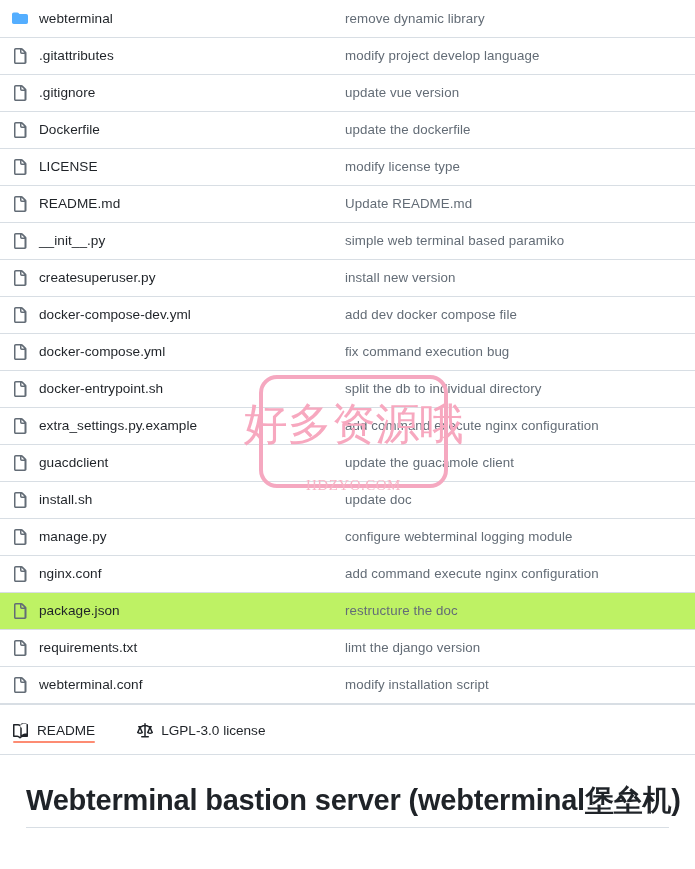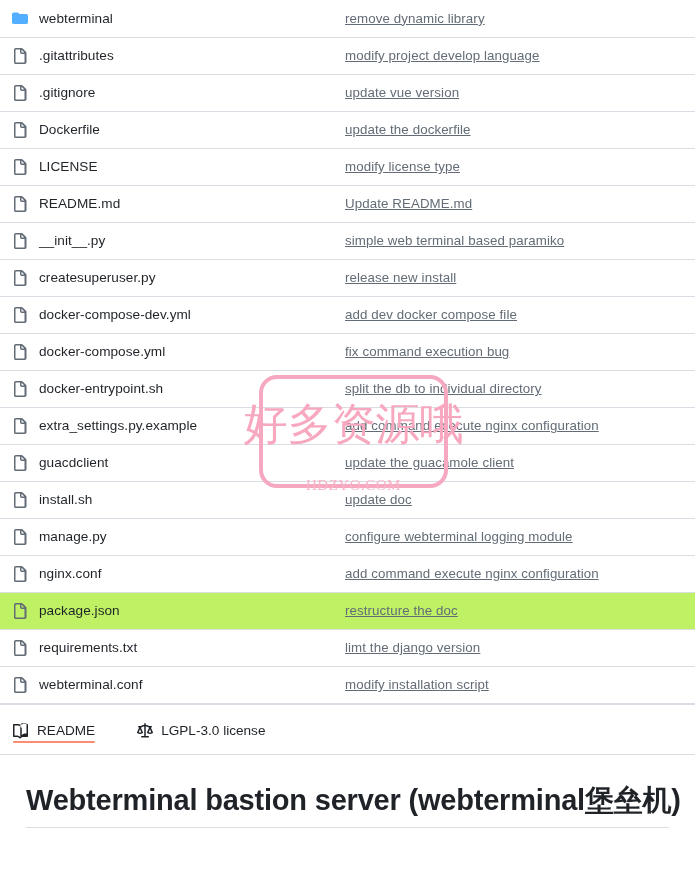--- a/index.html
+++ b/index.html
@@ -35,21 +35,20 @@
     vertical-align: middle;
     white-space: nowrap;
   }
   .cell-msg {
     padding: 0 16px 0 0;
     vertical-align: middle;
     white-space: nowrap;
     font-size: 13.3px;
     color: #636c76;
     letter-spacing: .1px;
-    text-decoration: underline;
   }
 
   .name-wrap {
     display: flex;
     align-items: center;
     gap: 11px;
   }
   .row-icon {
     width: 16px;
     height: 16px;
@@ -243,21 +242,21 @@
       </tr>
       <tr class="file-row">
         <td class="cell-name">
           <div class="name-wrap">
             <svg viewBox="0 0 16 16" class="row-icon">
               <path d="M2 1.75C2 .78 2.78 0 3.75 0h5.69c.46 0 .91.18 1.24.51l3.31 3.31c.33.33.51.78.51 1.24v9.19c0 .97-.78 1.75-1.75 1.75h-8.5A1.75 1.75 0 0 1 2 14.25V1.75Zm1.75-.25a.25.25 0 0 0-.25.25v12.5c0 .14.11.25.25.25h8.5a.25.25 0 0 0 .25-.25V6H9.75A1.75 1.75 0 0 1 8 4.25V1.5H3.75ZM9.5 1.7v2.55c0 .14.11.25.25.25h2.55a.3.3 0 0 0-.05-.07L9.57 1.75a.3.3 0 0 0-.07-.05Z" fill="#636c76"></path>
             </svg>
             <span class="name-label">createsuperuser.py</span>
           </div>
         </td>
-        <td class="cell-msg">release new install</td>
+        <td class="cell-msg">install new version</td>
       </tr>
       <tr class="file-row">
         <td class="cell-name">
           <div class="name-wrap">
             <svg viewBox="0 0 16 16" class="row-icon">
               <path d="M2 1.75C2 .78 2.78 0 3.75 0h5.69c.46 0 .91.18 1.24.51l3.31 3.31c.33.33.51.78.51 1.24v9.19c0 .97-.78 1.75-1.75 1.75h-8.5A1.75 1.75 0 0 1 2 14.25V1.75Zm1.75-.25a.25.25 0 0 0-.25.25v12.5c0 .14.11.25.25.25h8.5a.25.25 0 0 0 .25-.25V6H9.75A1.75 1.75 0 0 1 8 4.25V1.5H3.75ZM9.5 1.7v2.55c0 .14.11.25.25.25h2.55a.3.3 0 0 0-.05-.07L9.57 1.75a.3.3 0 0 0-.07-.05Z" fill="#636c76"></path>
             </svg>
             <span class="name-label">docker-compose-dev.yml</span>
           </div>
         </td>

